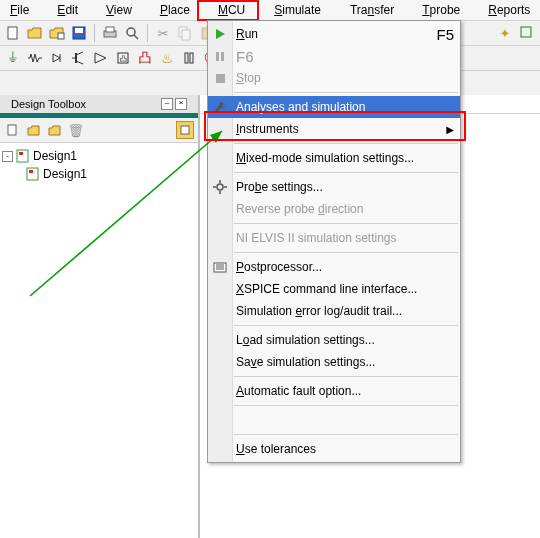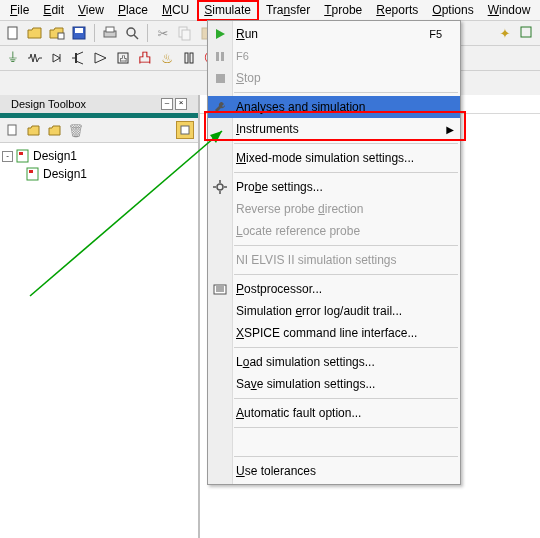--- a/index.html
+++ b/index.html
@@ -1,42 +1,42 @@
 <!DOCTYPE html>
 <html><head>
 <meta charset="utf-8">
 <style>
 html,body{margin:0;padding:0;font-family:Tahoma,Arial,sans-serif;font-size:12px;color:#000;background:#fff;width:540px;height:538px;overflow:hidden}
-.menubar{display:flex;align-items:center;height:20px;background:#f5f5f5;padding:0 4px;gap:2px}
+.menubar{display:flex;align-items:center;height:20px;background:#f5f5f5;padding:0 4px;gap:16px}
 .menubar .mitem{padding:2px 6px;cursor:default;position:relative}
 .menubar .mitem.active{border:1px solid transparent}
 .mitem .ul{text-decoration:underline}
 .red-box-sim{position:absolute;left:197px;top:0px;width:58px;height:17px;border:2px solid #ff0000;pointer-events:none}
 .toolbar1,.toolbar2,.toolbar3{display:flex;align-items:center;height:24px;background:#f1f1f1;border-top:1px solid #d0d0d0;padding:0 4px;gap:4px}
 .tb-btn{width:18px;height:18px;display:flex;align-items:center;justify-content:center;font-size:13px}
 .tb-sep{width:1px;height:18px;background:#c0c0c0;margin:0 2px}
 .container{display:flex;height:calc(538px - 20px - 24px - 24px - 24px)}
 .design-toolbox{width:198px;border-right:2px solid #bfbfbf;background:#fff;display:flex;flex-direction:column}
 .dt-header{background:#e4e4e4;height:18px;display:flex;align-items:center;justify-content:space-between;padding:0 11px;border-bottom:5px solid #0f766e;font-size:11px}
 .dt-toolbar{height:24px;background:#f1f1f1;display:flex;align-items:center;padding:0 4px;gap:3px;border-bottom:1px solid #d0d0d0}
 .dt-tree{flex:1;padding:4px 2px;font-size:12px;position:relative}
 .tree-row{display:flex;align-items:center;height:18px;gap:3px}
 .tree-row .exp{width:9px;height:9px;border:1px solid #888;font-size:8px;line-height:8px;text-align:center;background:#fff}
 .tree-row .icon{width:14px;height:14px;display:inline-block}
 .tree-indent{padding-left:24px}
 .canvas{flex:1;position:relative;background:#fff;background-image:radial-gradient(#999 0.6px,transparent 0.6px);background-size:10px 10px;background-position:4px 4px}
 .dropdown{position:absolute;left:207px;top:20px;width:252px;background:#f8f8f8;border:1px solid #9a9a9a;box-shadow:2px 2px 3px rgba(0,0,0,.25);z-index:20}
 .dd-iconcol{position:absolute;left:0;top:0;bottom:0;width:24px;background:#eeeeee;border-right:1px solid #dcdcdc}
 .dd-items{position:relative;padding:2px 0}
-.dd-row{display:flex;align-items:center;height:22px;padding:0 18px 0 28px;cursor:default;position:relative}
+.dd-row{display:flex;align-items:center;height:22px;padding:0 6px 0 28px;cursor:default;position:relative}
 .dd-row.disabled{color:#9a9a9a}
-.dd-row.highlight{background:#3a75d6;color:#000000}
+.dd-row.highlight{background:#3a75d6;color:#ffffff}
 .dd-row .ico{position:absolute;left:4px;width:16px;height:16px;display:flex;align-items:center;justify-content:center;font-size:12px}
 .dd-row .lbl{flex:1}
-.dd-row .sc{color:#000;font-size:11px}
+.dd-row .sc{color:#000;font-size:15px}
 .dd-row.disabled .sc{color:#9a9a9a}
 .dd-sep{height:1px;background:#d0d0d0;margin:3px 2px 3px 26px}
 .dd-arrow{position:absolute;right:6px;font-size:10px}
 .red-box-item{position:absolute;left:204px;top:111px;width:258px;height:26px;border:2px solid #ff0000;pointer-events:none;z-index:30}
 .green-arrow{position:absolute;z-index:25;pointer-events:none}
 .ul{text-decoration:underline}
 .dt-ctrl{display:flex;gap:2px;align-items:center}
 .dt-ctrl span{width:10px;height:10px;border:1px solid #888;font-size:8px;line-height:8px;text-align:center;background:#fff}
 svg.green-arrow line{stroke:#00a000;stroke-width:1.6}
 svg.green-arrow polygon{fill:#00a000}
@@ -280,48 +280,44 @@
               <line x1="11" y1="7" x2="14" y2="7"></line>
             </g>
           </svg>
         </span>
         <span class="lbl">Pro<span class="ul">b</span>e settings...</span>
       </div>
       <div class="dd-row disabled">
         <span class="ico"></span>
         <span class="lbl">Reverse probe <span class="ul">d</span>irection</span>
       </div>
-      <div class="dd-row disabled">
-        <span class="ico"></span>
-        <span class="lbl"><span class="ul">L</span>ocate reference probe</span>
-      </div>
       <div class="dd-sep"></div>
       <div class="dd-row disabled">
         <span class="ico"></span>
         <span class="lbl">NI ELVIS II simulation settin<span class="ul">g</span>s</span>
       </div>
       <div class="dd-sep"></div>
       <div class="dd-row">
         <span class="ico">
           <svg width="14" height="14">
             <rect x="1" y="3" width="12" height="9" fill="#fff" stroke="#555"></rect>
             <line x1="3" y1="5" x2="11" y2="5" stroke="#555"></line>
             <line x1="3" y1="7" x2="11" y2="7" stroke="#555"></line>
             <line x1="3" y1="9" x2="11" y2="9" stroke="#555"></line>
           </svg>
         </span>
         <span class="lbl"><span class="ul">P</span>ostprocessor...</span>
       </div>
       <div class="dd-row">
         <span class="ico"></span>
+        <span class="lbl"><span class="ul">X</span>SPICE command line interface...</span>
+      </div>
+      <div class="dd-row">
+        <span class="ico"></span>
         <span class="lbl">Simulation <span class="ul">e</span>rror log/audit trail...</span>
-      </div>
-      <div class="dd-row">
-        <span class="ico"></span>
-        <span class="lbl"><span class="ul">X</span>SPICE command line interface...</span>
       </div>
       <div class="dd-sep"></div>
       <div class="dd-row">
         <span class="ico"></span>
         <span class="lbl">L<span class="ul">o</span>ad simulation settings...</span>
       </div>
       <div class="dd-row">
         <span class="ico"></span>
         <span class="lbl">Sa<span class="ul">v</span>e simulation settings...</span>
       </div>

